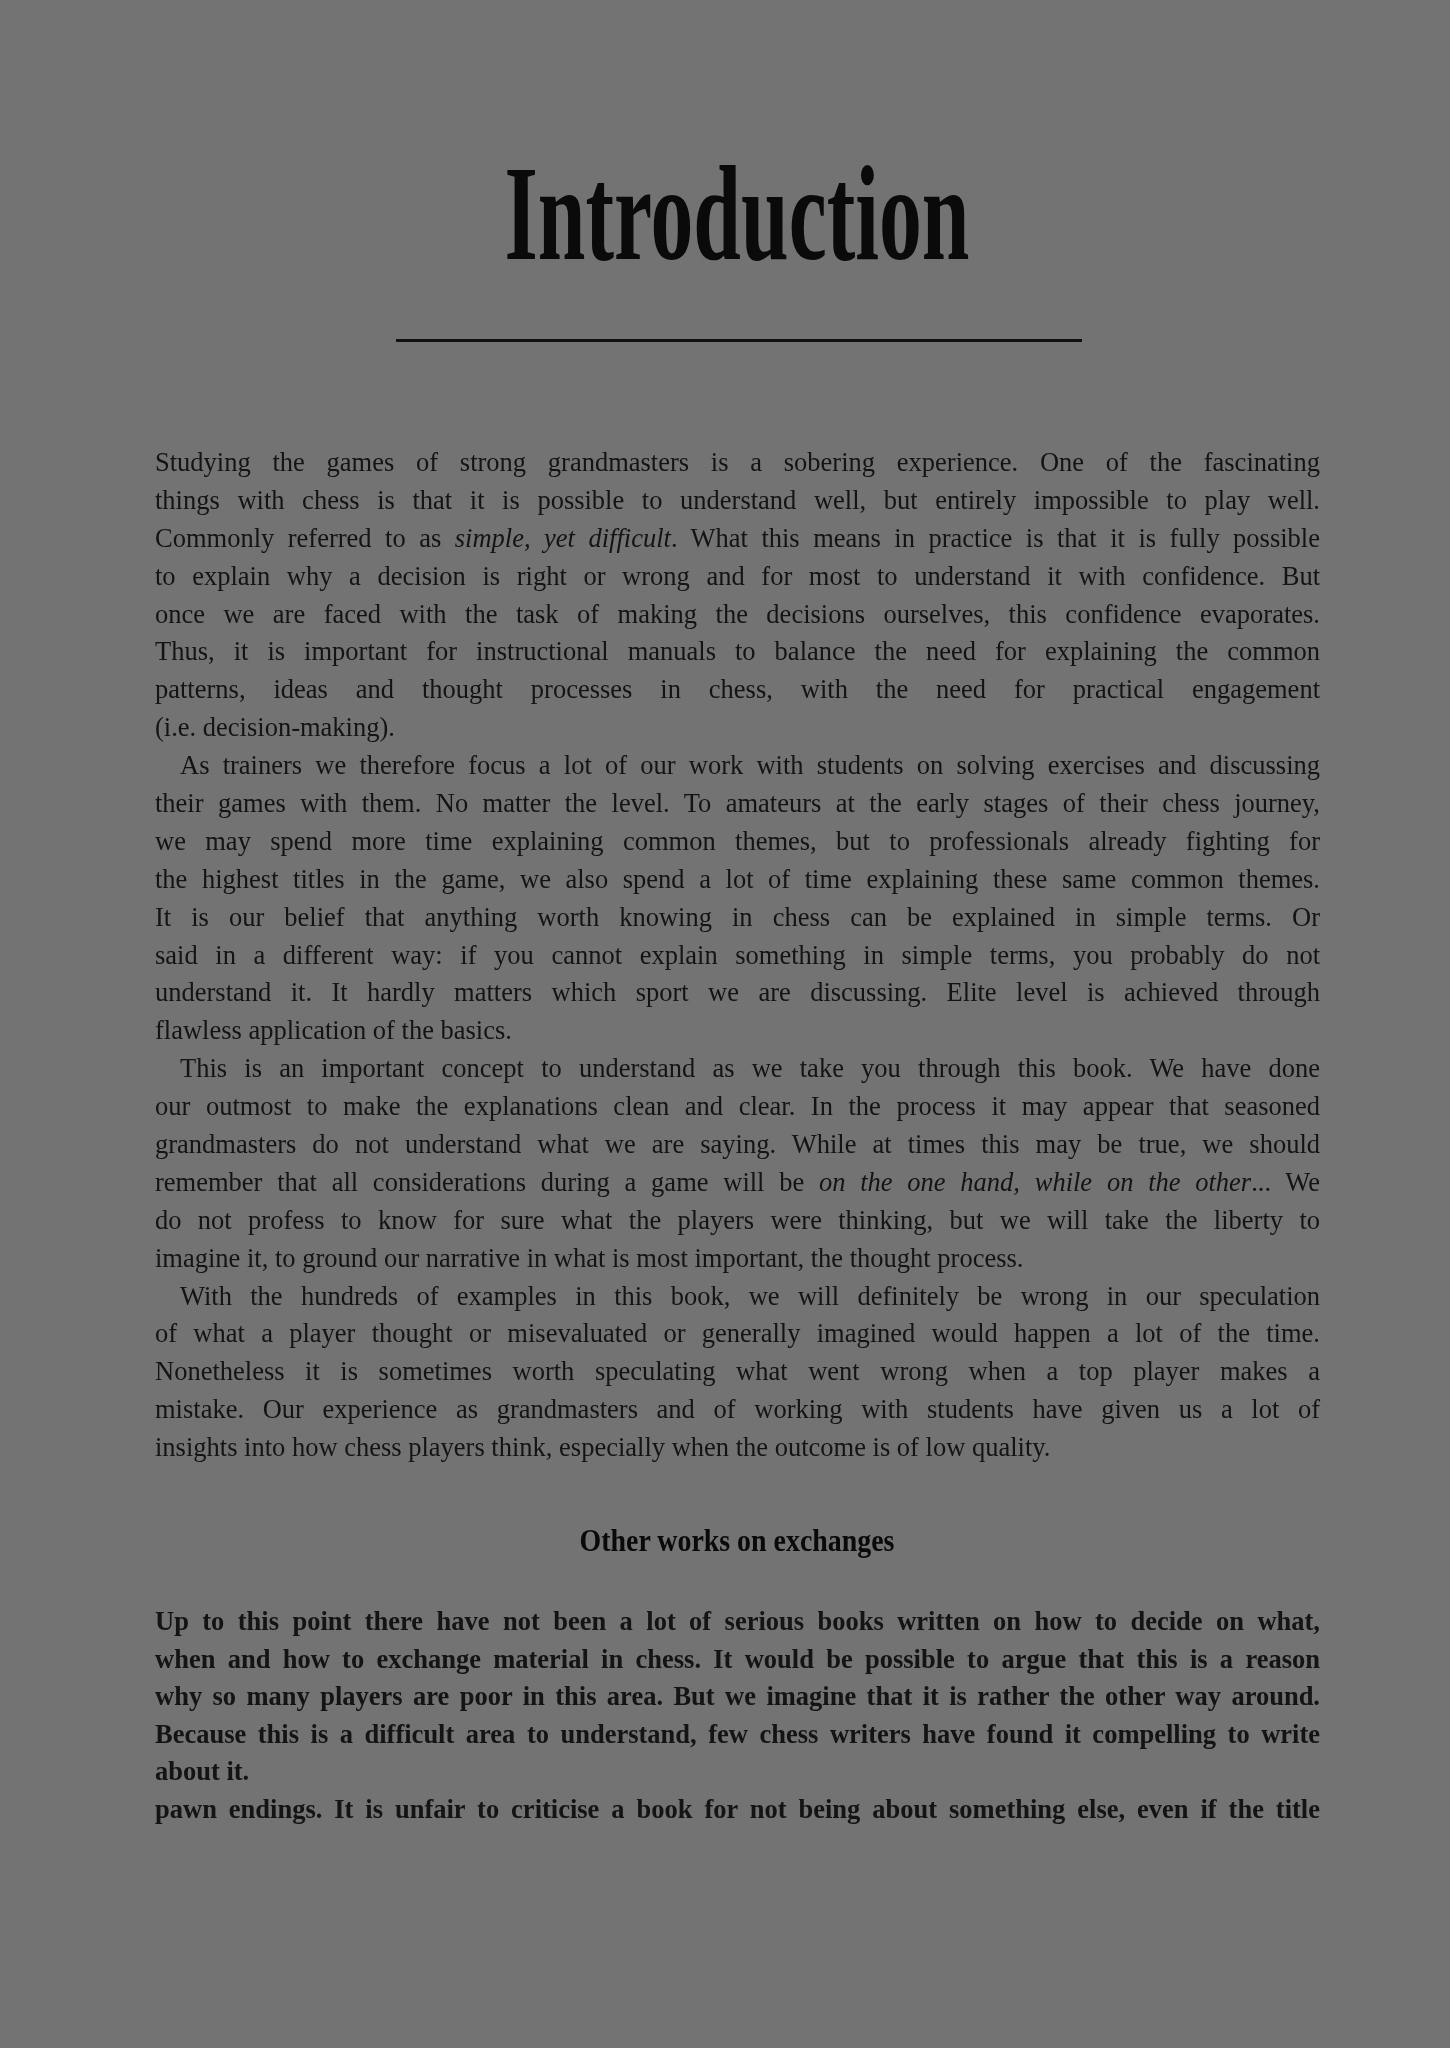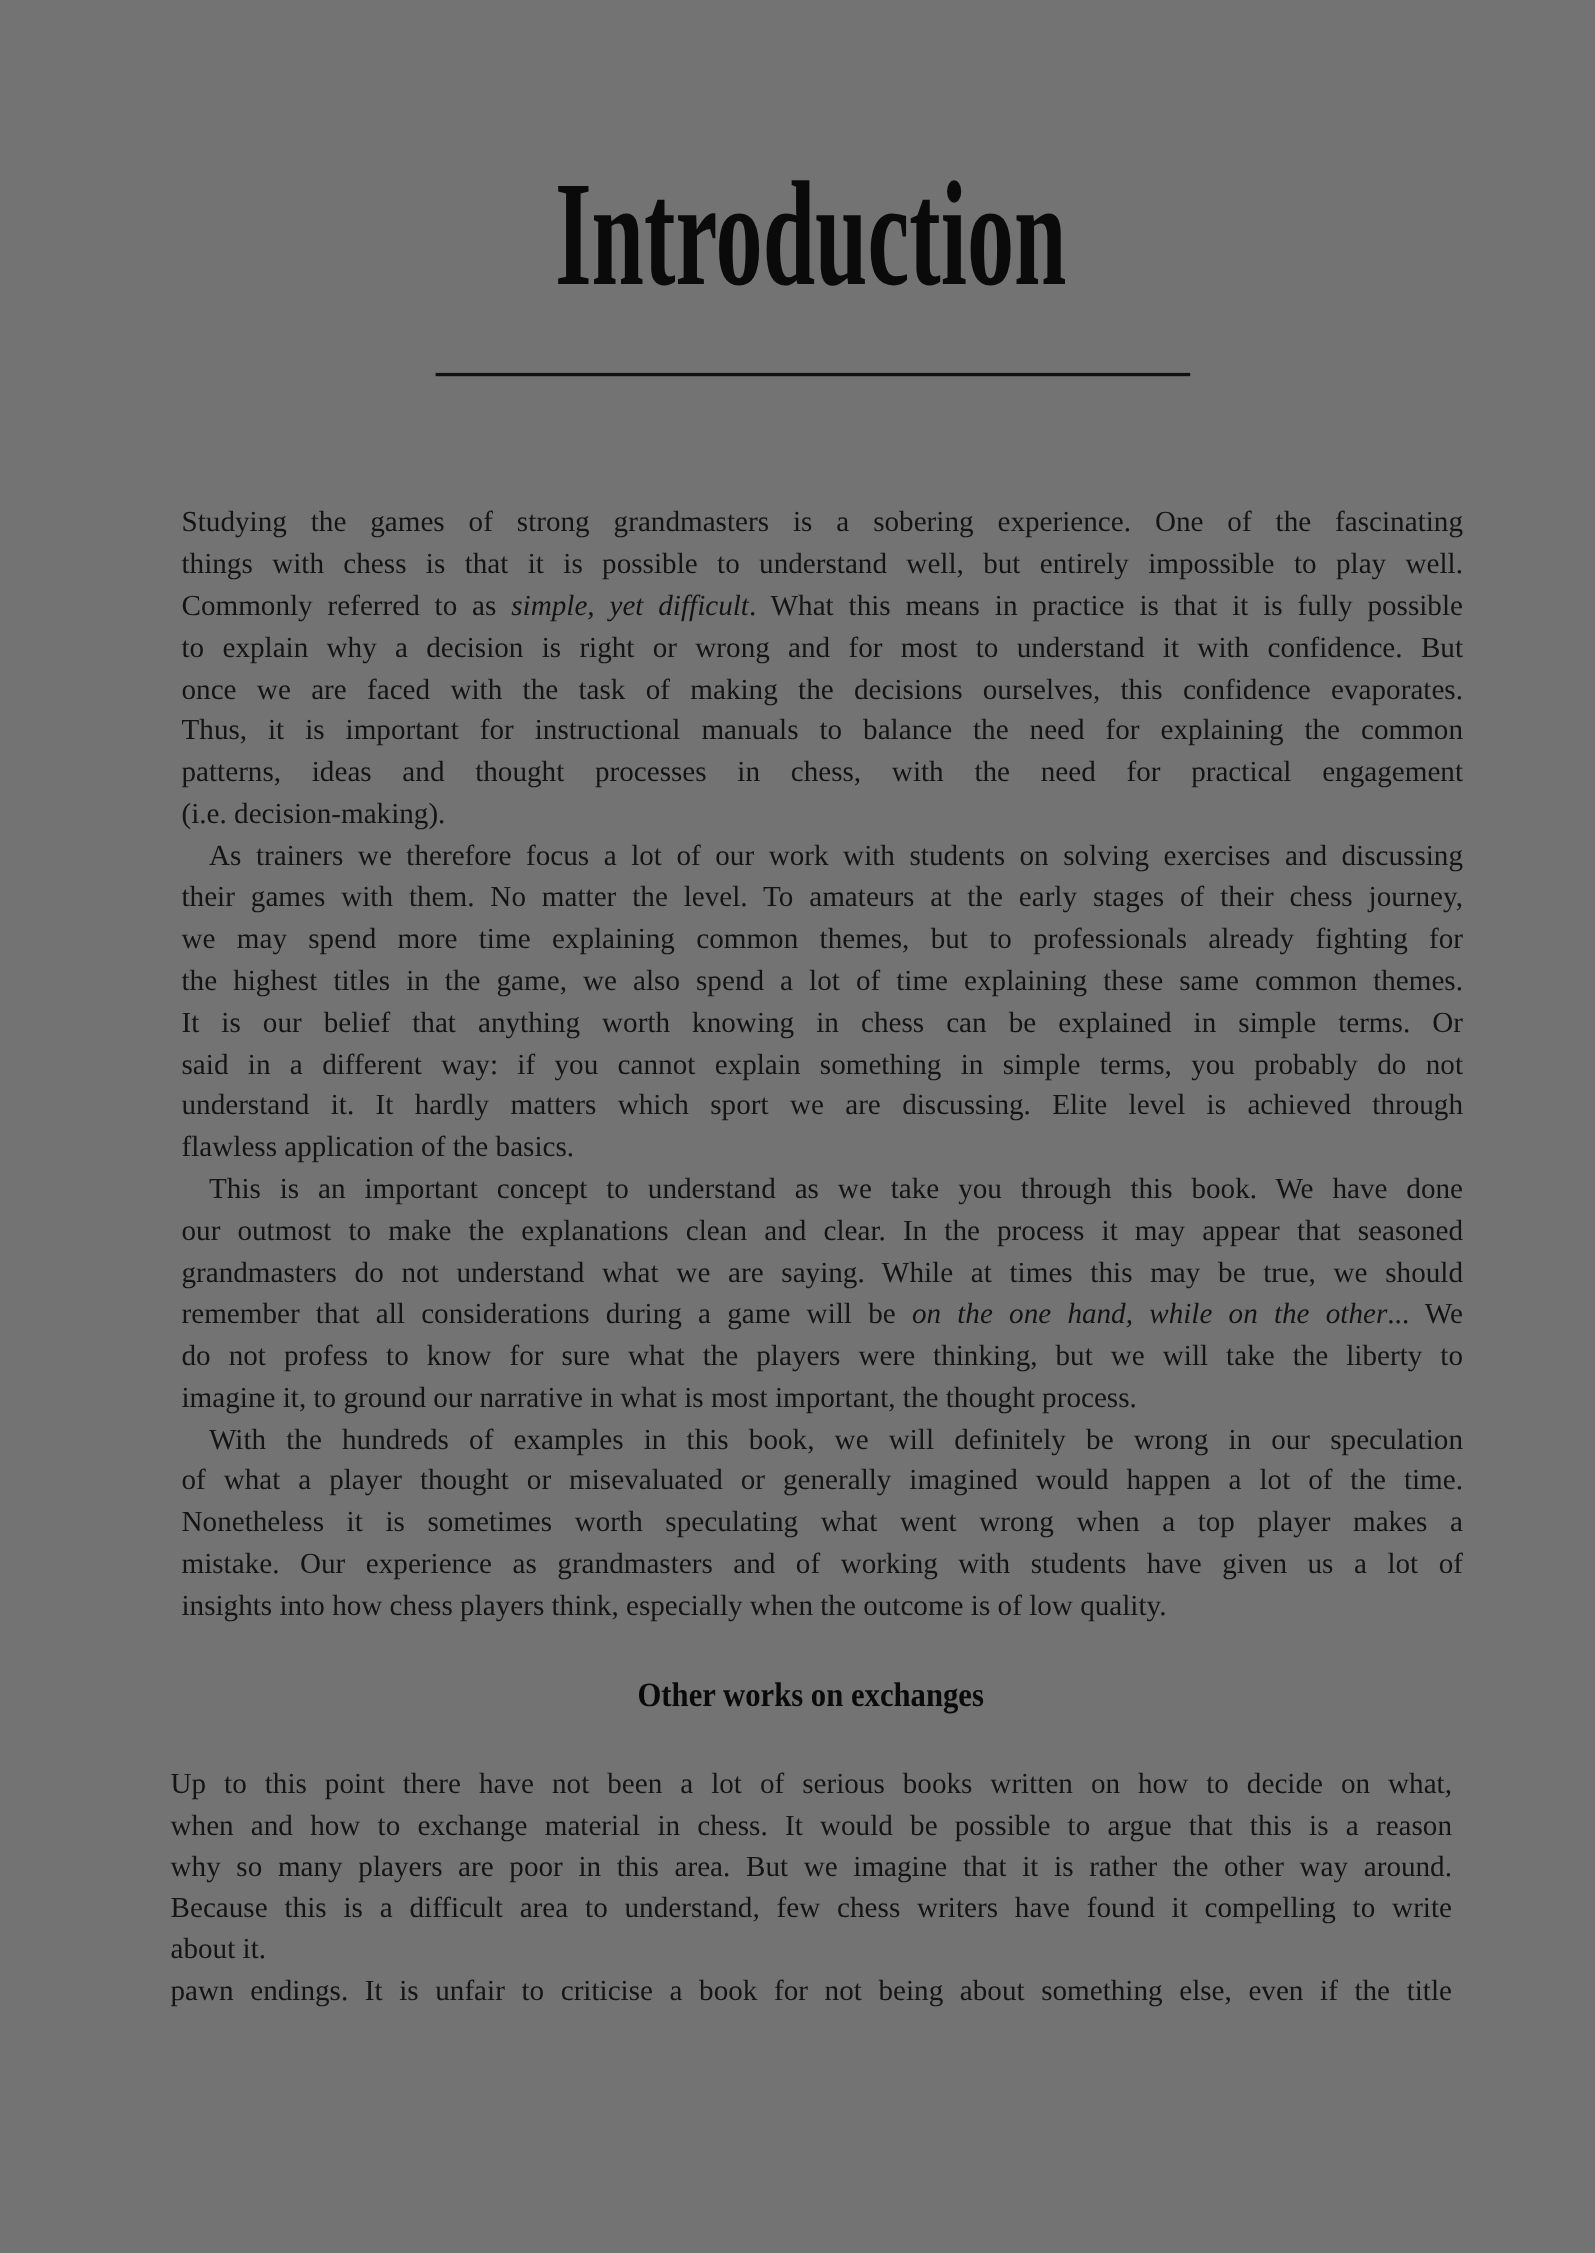--- a/index.html
+++ b/index.html
@@ -5,24 +5,24 @@
   html, body { margin: 0; padding: 0; background: #ffffff; }
   body { width: 1450px; height: 2048px; position: relative; overflow: hidden; }
   .page { position: absolute; left: 0; top: 0; width: 1450px; height: 2048px; background: #737373; color: #111111; }
   .title {
     position: absolute; left: 237px; top: 128px; width: 1000px; text-align: center;
     font-family: "Liberation Serif", serif; font-weight: bold; font-size: 136px; line-height: 170px;
     transform: scaleX(0.63); transform-origin: 50% 50%; color: #0a0a0a; white-space: nowrap;
   }
   .rule { position: absolute; left: 396px; top: 339px; width: 686px; height: 3px; background: #111111; }
   .block { position: absolute; left: 155px; width: 1165px; font-family: "Liberation Serif", serif; font-size: 26.5px; color: #141414; }
-  .block1 { top: 456px; margin-left: 10px; }
+  .block1 { top: 444px; }
   .block2 { top: 1603px; }
   .line { display: block; height: 37.9px; line-height: 37.9px; text-align: justify; text-align-last: justify; white-space: normal; overflow: visible; }
-  .block2 .line { height: 37.5px; line-height: 37.5px; }
+  .block2 .line { height: 37.5px; line-height: 37.5px; font-weight: bold; }
   .line.last { text-align-last: left; }
   .line.indent { padding-left: 25px; }
   .line em { font-style: italic; }
   .subhead {
     position: absolute; left: 437px; top: 1521px; width: 600px; text-align: center;
     font-family: "Liberation Serif", serif; font-weight: bold; font-size: 31px; line-height: 40px;
     transform: scaleX(0.9); transform-origin: 50% 50%; color: #0a0a0a; white-space: nowrap;
   }
 </style>
 </head>

